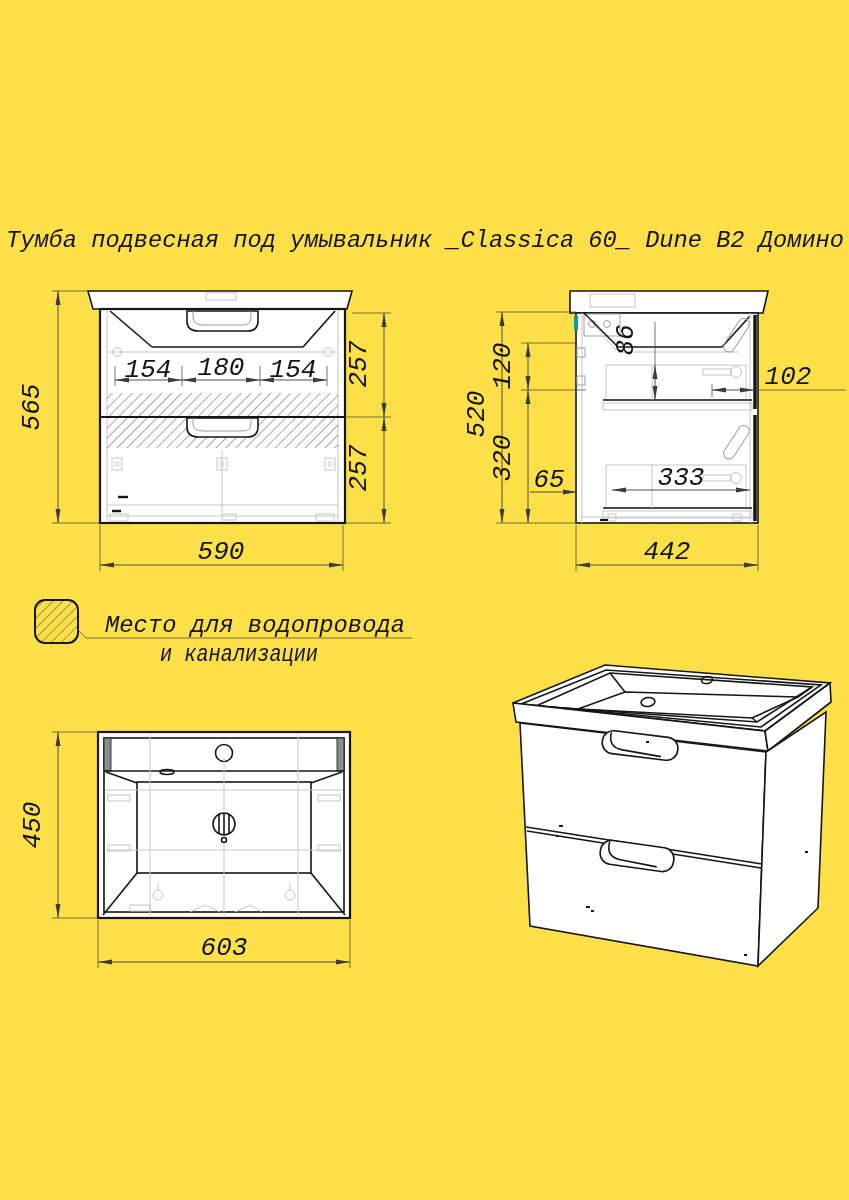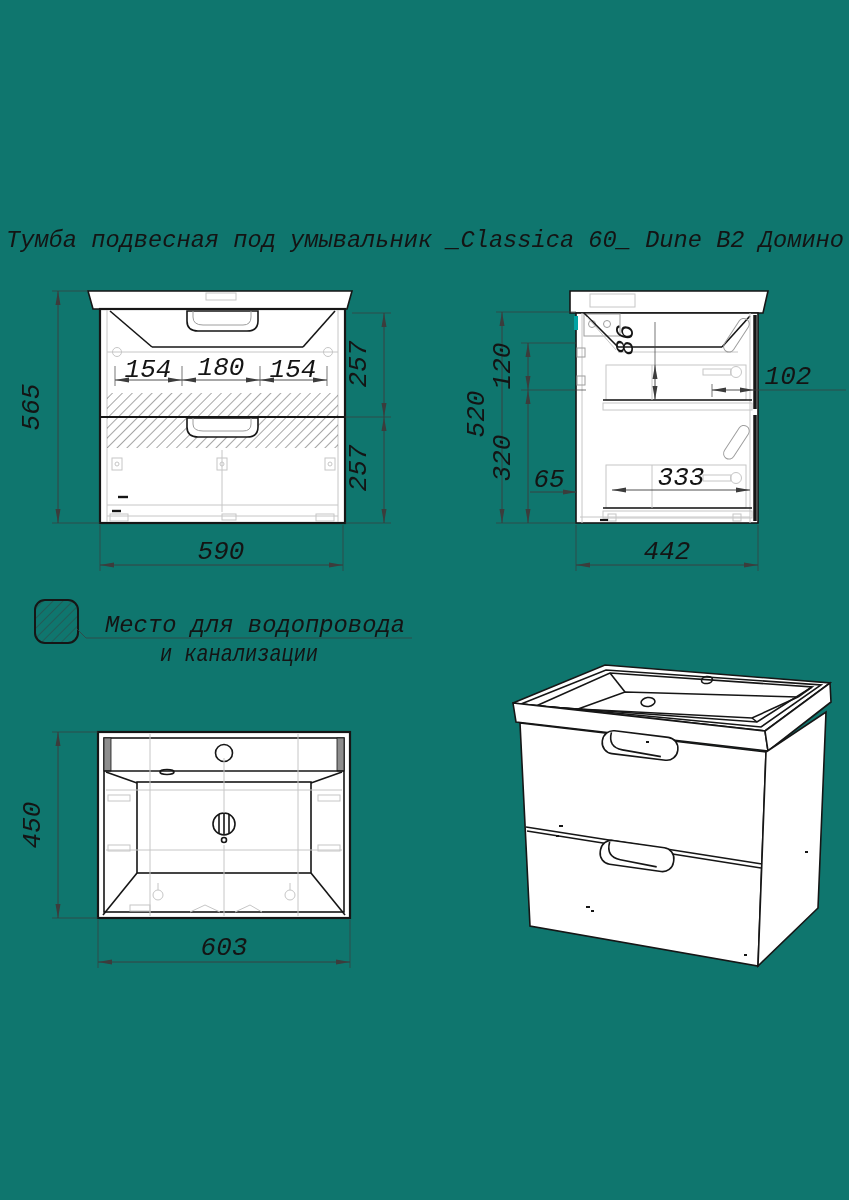--- a/index.html
+++ b/index.html
@@ -1,16 +1,16 @@
 <!DOCTYPE html>
 <html><head>
 <meta charset="utf-8">
 <style>
   html,body{margin:0;padding:0;background:#ffffff;}
-  .page{position:relative;width:849px;height:1200px;background:#0f766e;overflow:hidden;}
+  .page{position:relative;width:849px;height:1200px;background:#fde047;overflow:hidden;}
   svg{display:block;}
   .txt{font-family:"Liberation Mono","DejaVu Sans Mono",monospace;font-style:italic;fill:#141414;}
   .t-title{font-size:24px;letter-spacing:0px;}
   .t-dim{font-size:26px;}
   .t-legend{font-size:24px;}
   .ln{stroke:#161616;fill:none;stroke-width:1.6;}
   .ln2{stroke:#161616;fill:none;stroke-width:2.2;}
   .fw{fill:#ffffff;}
   .lt{stroke:#c6c6c6;fill:none;stroke-width:1;}
   .md{stroke:#9e9e9e;fill:none;stroke-width:1;}

